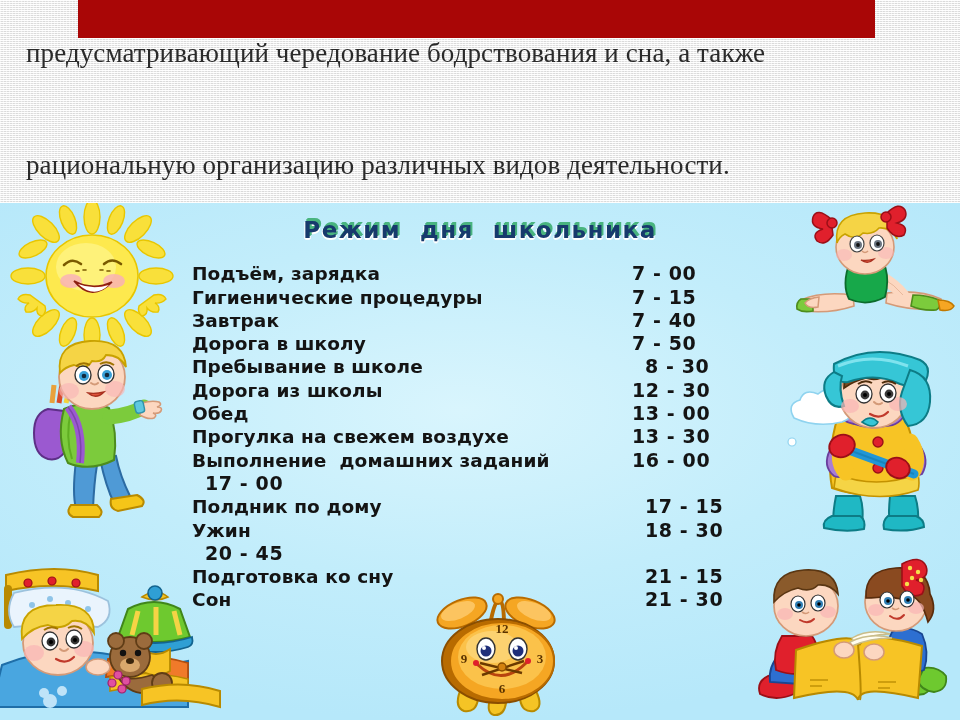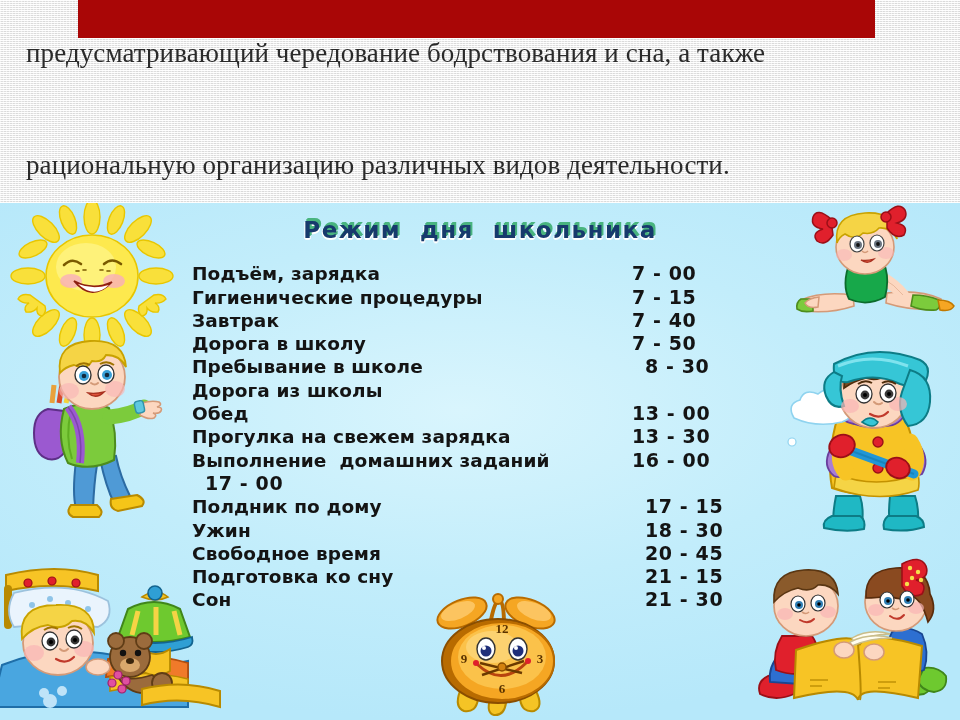--- a/index.html
+++ b/index.html
@@ -481,46 +481,46 @@
       <div class="row">
         <span class="task">Дорога в школу</span>
         <span class="time">7 - 50</span>
       </div>
       <div class="row ind">
         <span class="task">Пребывание в школе</span>
         <span class="time">8 - 30</span>
       </div>
       <div class="row">
         <span class="task">Дорога из школы</span>
+        <span class="time">12 - 30</span>
       </div>
       <div class="row">
         <span class="task">Обед</span>
         <span class="time">13 - 00</span>
       </div>
       <div class="row">
-        <span class="task">Прогулка на свежем зарядка</span>
+        <span class="task">Прогулка на свежем воздухе</span>
         <span class="time">13 - 30</span>
       </div>
       <div class="row">
         <span class="task">Выполнение  домашних заданий</span>
         <span class="time">16 - 00</span>
       </div>
       <div class="row ind">
         <span class="time">17 - 00</span>
       </div>
       <div class="row ind">
         <span class="task">Полдник по дому</span>
         <span class="time">17 - 15</span>
       </div>
       <div class="row ind">
         <span class="task">Ужин</span>
         <span class="time">18 - 30</span>
       </div>
       <div class="row ind">
-        <span class="task">Свободное время</span>
         <span class="time">20 - 45</span>
       </div>
       <div class="row ind">
         <span class="task">Подготовка ко сну</span>
         <span class="time">21 - 15</span>
       </div>
       <div class="row ind">
         <span class="task">Сон</span>
         <span class="time">21 - 30</span>
       </div>

